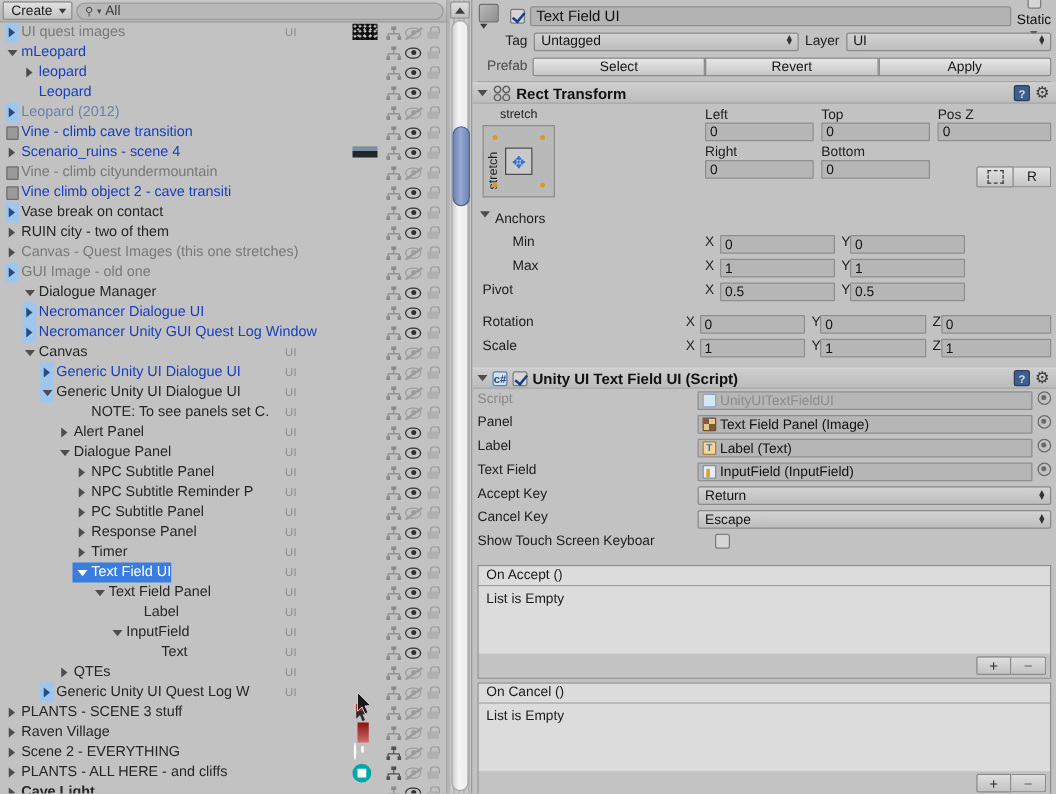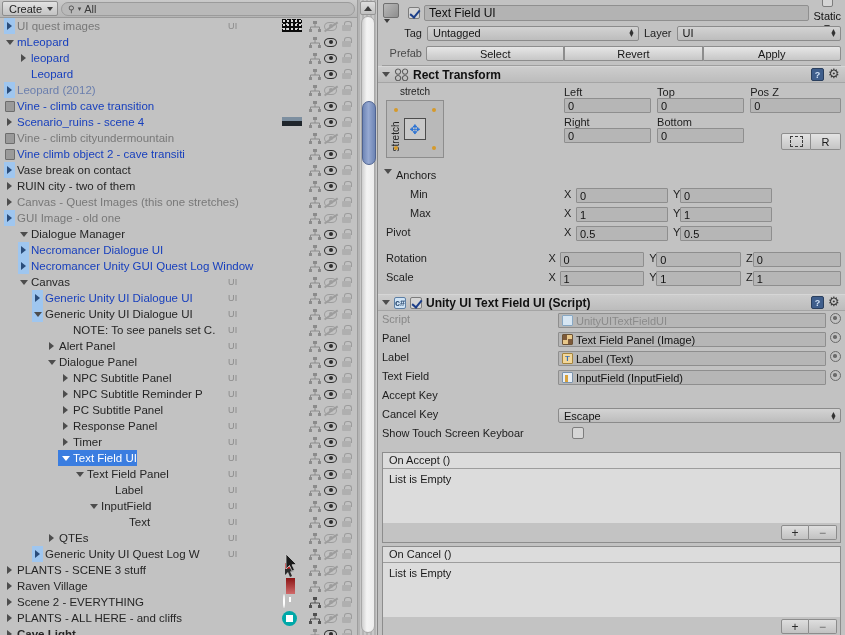--- a/index.html
+++ b/index.html
@@ -1375,20 +1375,24 @@
           <span class="sl">Text Field</span>
           <span class="obj-field">
             <span class="mini mi-input"></span>
             <span>InputField (InputField)</span>
           </span>
           <span class="radio-o" style="margin-left:4px"></span>
         </div>
 
         <div class="srow">
           <span class="sl">Accept Key</span>
+          <span class="drop sdrop">
+            <span>Return</span>
+            <span class="updown">▲<br>▼</span>
+          </span>
         </div>
 
         <div class="srow">
           <span class="sl">Cancel Key</span>
           <span class="drop sdrop">
             <span>Escape</span>
             <span class="updown">▲<br>▼</span>
           </span>
         </div>
 

